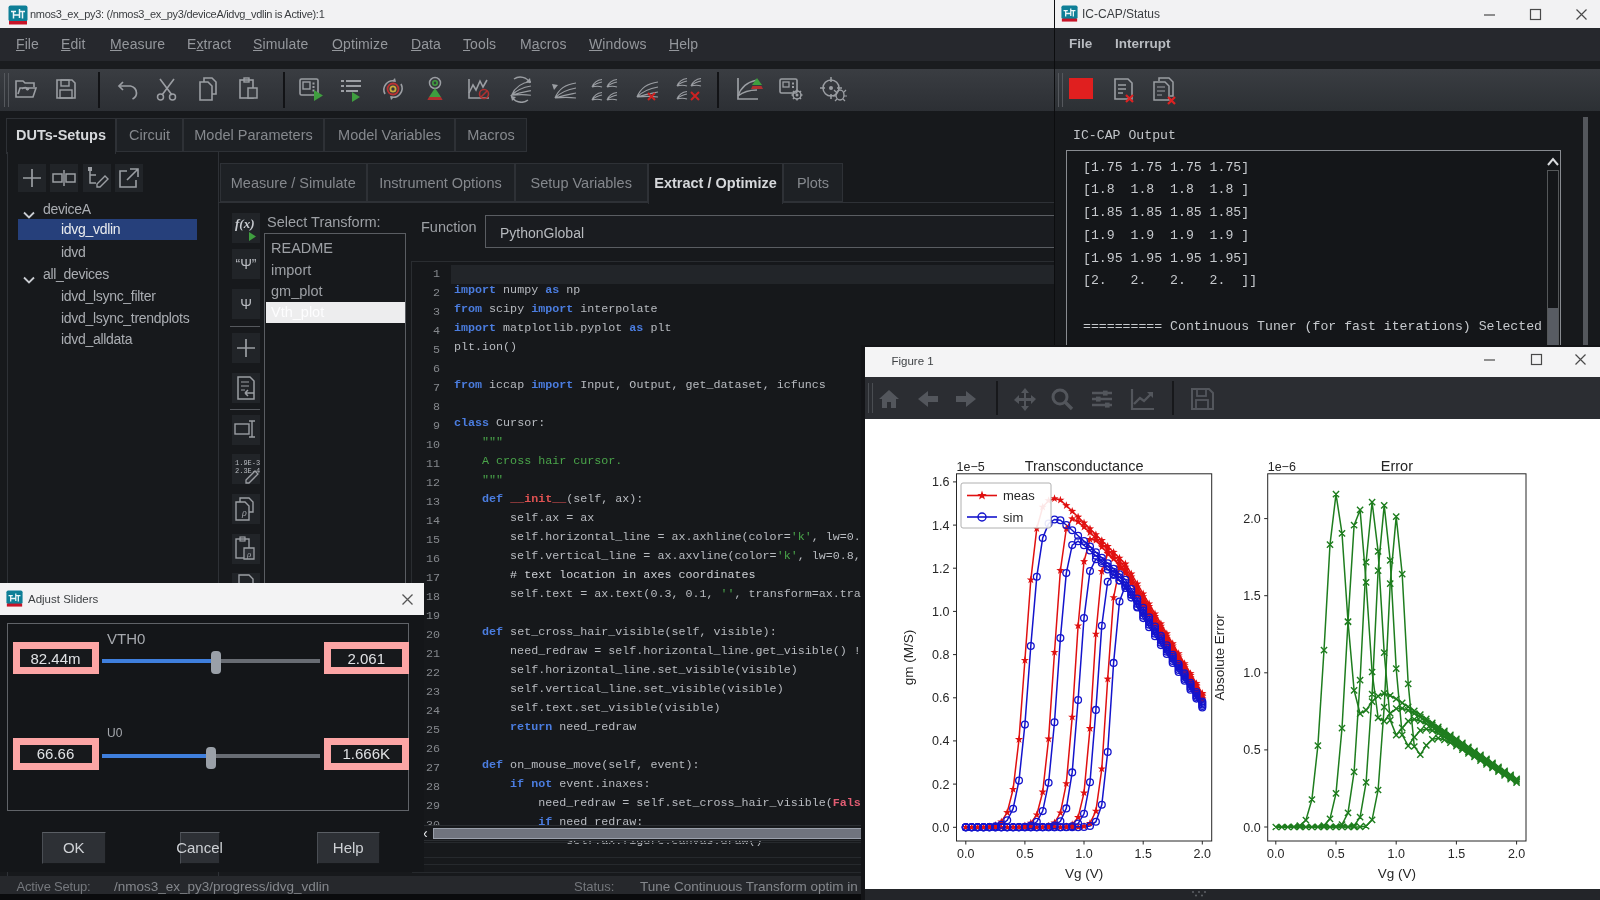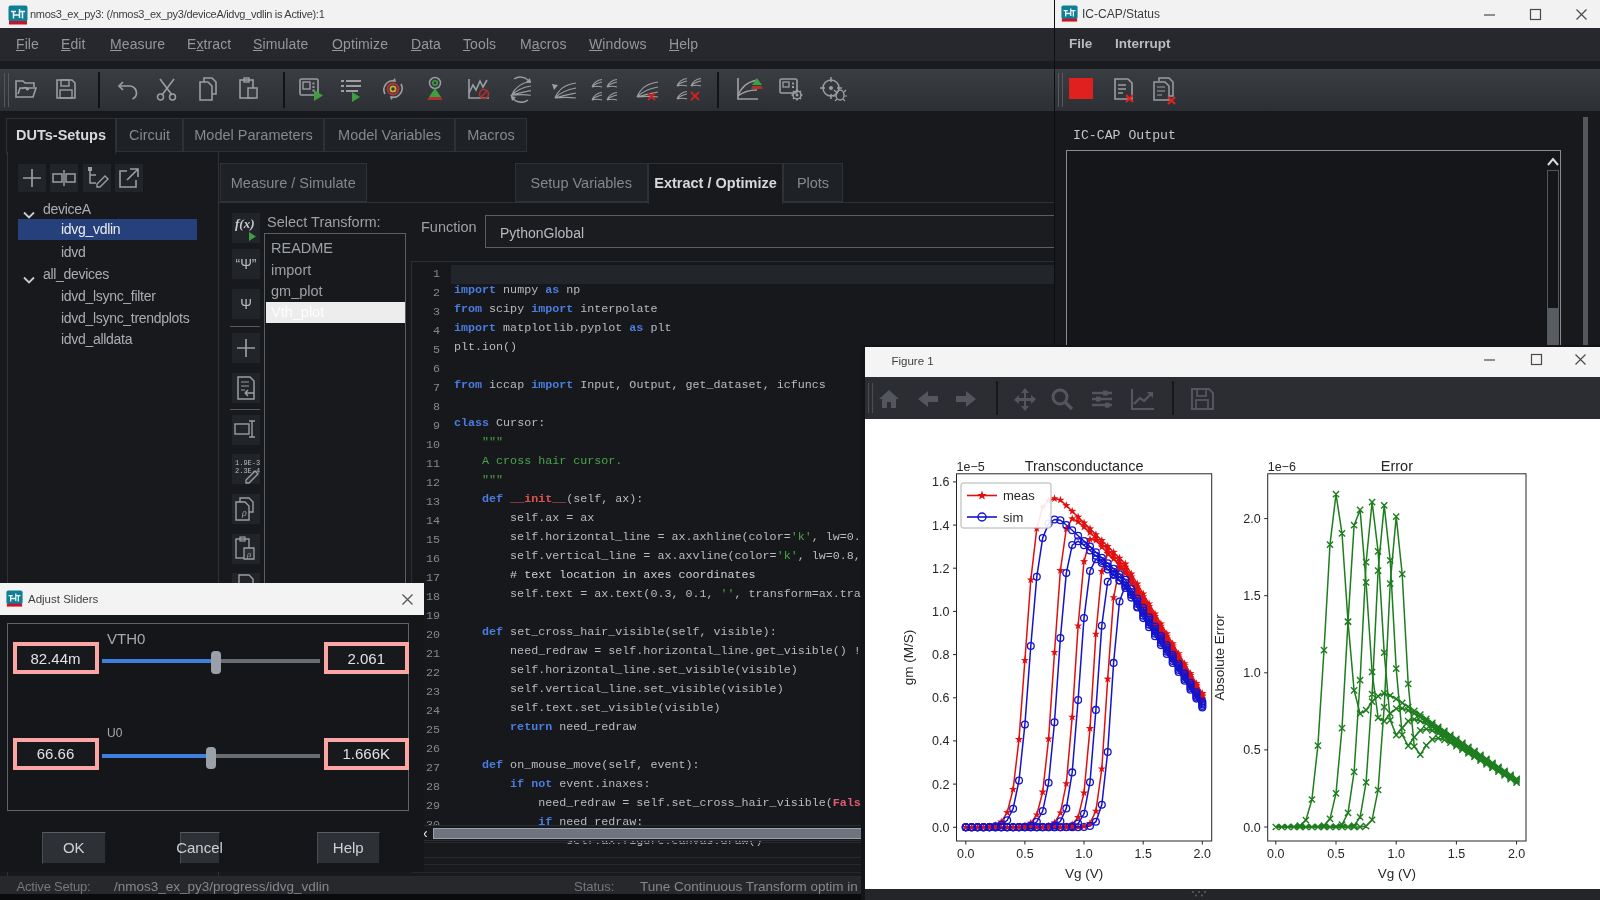--- a/index.html
+++ b/index.html
@@ -10,21 +10,21 @@
 .tab{position:absolute;border:1px solid #2e3136;background:#1e2125;color:#85888d;font-size:14.5px;text-align:center}
 .tab.act{background:#17191c;color:#d6d8db;font-weight:bold;border-bottom:none}
 .ibtn{position:absolute;background:#212428;width:28px;height:28px;display:flex;align-items:center;justify-content:center}
 .tree{font-size:14px;letter-spacing:-0.3px;color:#aaadb2}
 .mono{font-family:"Liberation Mono",monospace}
 .k{color:#4b7de0;font-weight:bold}
 .s{color:#4aa54a;font-style:normal}
 .c{color:#ced1d6}
 .r{color:#e05252}
 .m{color:#e25d73}
-.vbox{position:absolute;background:#17191c;border:4px solid #fca5a5;color:#dfe1e4;font-size:15px;display:flex;align-items:center;justify-content:center}
+.vbox{position:absolute;background:#17191c;border:7px solid #fca5a5;color:#dfe1e4;font-size:15px;display:flex;align-items:center;justify-content:center}
 .dlgbtn{position:absolute;background:#2d3035;border:1px solid #16181b;border-top-color:#5a5e64;border-left-color:#4a4e54;color:#ced1d5;font-size:15px;display:flex;align-items:center;justify-content:center}
 </style></head><body>
 <div id="scene">
     <div class="abs titlebar" style="left:0;top:0;width:1600px;height:28px"></div>
     <div class="abs" style="left:8px;top:5px"><svg width="20" height="20" viewBox="0 0 20 20" fill="none">
         <rect x="0.5" y="0.5" width="19" height="16" rx="2" fill="#0e7f97"></rect>
         <rect x="1" y="16" width="18" height="3.5" fill="#c81428"></rect>
         <path d="M3 6.5h5M5.5 6.5v7M5.5 10h6M11.5 4v9M11.5 6.5h5.5M14.5 6.5v7" stroke="#eef6f8" stroke-width="1.5"></path>
       </svg></div>
     <div class="abs" style="left:30px;top:8px;font-size:11px;letter-spacing:-0.3px;color:#3a3d40">nmos3_ex_py3: (/nmos3_ex_py3/deviceA/idvg_vdlin is Active):1</div>
@@ -210,20 +210,21 @@
     <div class="abs tree" style="left:61px;top:244px">idvd</div>
     <div class="abs" style="left:22px;top:270px"><svg width="14" height="8" viewBox="0 0 14 8" fill="none">
         <path d="M2 1.5l5 5 5-5" stroke="#c9ccd1" stroke-width="1.8"></path>
       </svg></div>
     <div class="abs tree" style="left:43px;top:266px">all_devices</div>
     <div class="abs tree" style="left:61px;top:288px">idvd_lsync_filter</div>
     <div class="abs tree" style="left:61px;top:310px">idvd_lsync_trendplots</div>
     <div class="abs tree" style="left:61px;top:331px">idvd_alldata</div>
     <div class="abs" style="left:219px;top:202px;width:1381px;height:1px;background:#2e3136"></div>
     <div class="tab" style="left:220px;top:163px;width:146.5px;height:39px;line-height:38px">Measure / Simulate</div>
+    <div class="tab" style="left:366.5px;top:163px;width:148px;height:39px;line-height:38px">Instrument Options</div>
     <div class="tab" style="left:514.5px;top:163px;width:133.5px;height:39px;line-height:38px">Setup Variables</div>
     <div class="tab act" style="left:648px;top:163px;width:135px;height:41px;line-height:38px">Extract / Optimize</div>
     <div class="tab" style="left:783px;top:163px;width:60px;height:39px;line-height:38px">Plots</div>
     <div class="abs" style="left:267px;top:214px;font-size:14.5px;color:#9da0a5">Select Transform:</div>
     <div class="ibtn" style="left:232px;top:213px;height:30px">
       <svg width="28" height="30" viewBox="0 0 28 30" fill="none">
         <text x="3" y="15" font-size="13" font-style="italic" font-weight="bold" fill="#c8cbd0" font-family="Liberation Serif">f(x)</text>
         <path d="M17 19l7 4.5-7 4.5z" fill="#3f9e3f"></path>
       </svg>
     </div>
@@ -398,20 +399,28 @@
           <path d="M17 20l7 7M24 20l-7 7" stroke="#d22" stroke-width="2.2"></path>
         </svg></div>
       <div class="abs" style="left:94px;top:75px"><svg width="32" height="30" viewBox="0 0 32 30" fill="none">
           <path d="M10 6V3h10l4 4v14h-3" stroke="#9b9ea3" stroke-width="1.5"></path>
           <path d="M5 7h11l4 4v14H5z" stroke="#9b9ea3" stroke-width="1.5"></path>
           <path d="M8 12h8M8 16h8M8 20h5" stroke="#9b9ea3" stroke-width="1.2"></path>
           <path d="M19 22l7 7M26 22l-7 7" stroke="#d22" stroke-width="2.2"></path>
         </svg></div>
       <div class="abs mono" style="left:18px;top:128px;font-size:13.2px;color:#c3c6ca">IC-CAP Output</div>
       <div class="abs" style="left:11px;top:150px;width:495px;height:700px;border:1px solid #888b90;background:#141619"></div>
+      <pre class="abs mono" style="left:28px;top:156.5px;font-size:13.2px;line-height:22.8px;color:#c6c9cd">[1.75 1.75 1.75 1.75]
+[1.8  1.8  1.8  1.8 ]
+[1.85 1.85 1.85 1.85]
+[1.9  1.9  1.9  1.9 ]
+[1.95 1.95 1.95 1.95]
+[2.   2.   2.   2.  ]]
+
+========== Continuous Tuner (for fast iterations) Selected</pre>
       <svg class="abs" style="left:491px;top:155px" width="14" height="13">
         <path d="M2 10l5-6 5 6" stroke="#d8dadd" stroke-width="2" fill="none"></path>
       </svg>
       <div class="abs" style="left:492px;top:170px;width:12px;height:660px;border:1px solid #55585a"></div>
       <div class="abs" style="left:493px;top:308px;width:10px;height:37px;background:#585c63"></div>
       <div class="abs" style="left:528px;top:117px;width:5px;height:740px;background:#54575c"></div>
     </div>
     <div class="abs" style="left:860.5px;top:345px;width:739.5px;height:555px;background:#131417">
       <div class="abs titlebar" style="left:4.5px;top:1.5px;width:735px;height:30.5px;background:#f4f4f5"></div>
       <div class="abs" style="left:31px;top:10px;font-size:11.5px;color:#3f4245">Figure 1</div>

